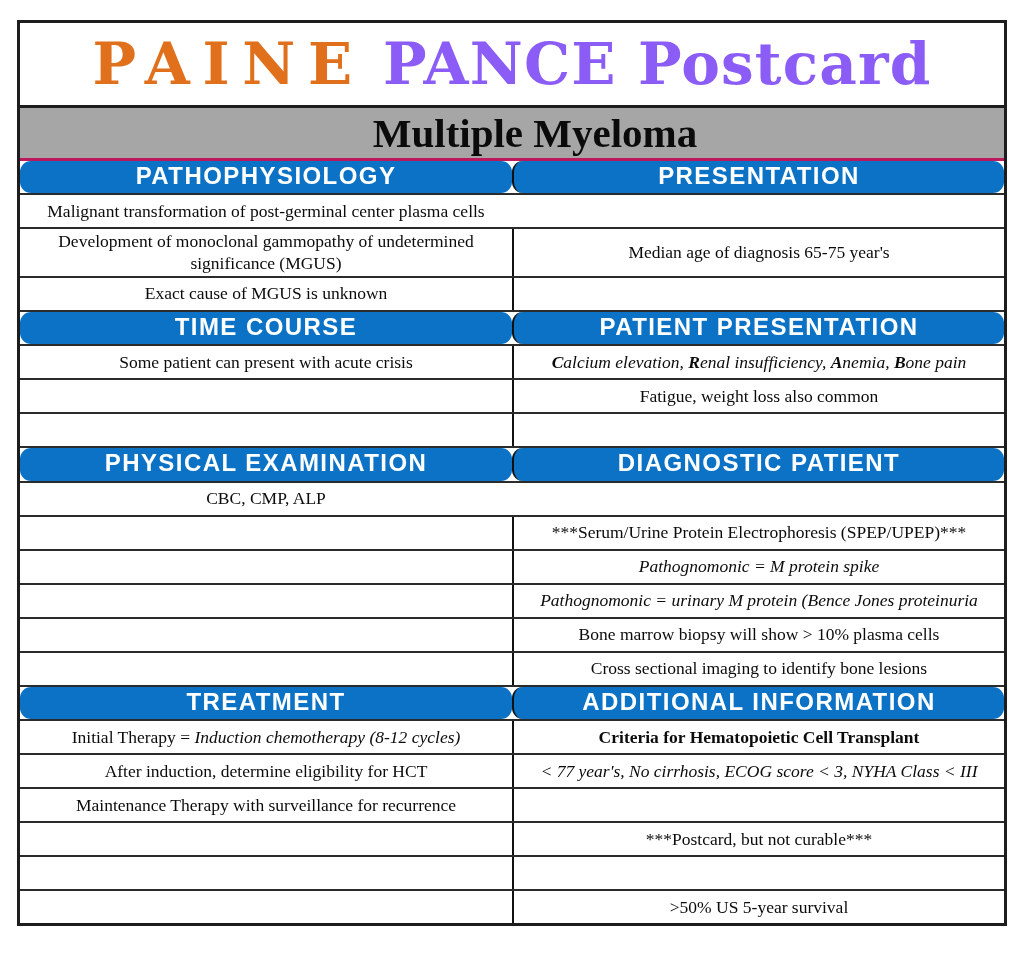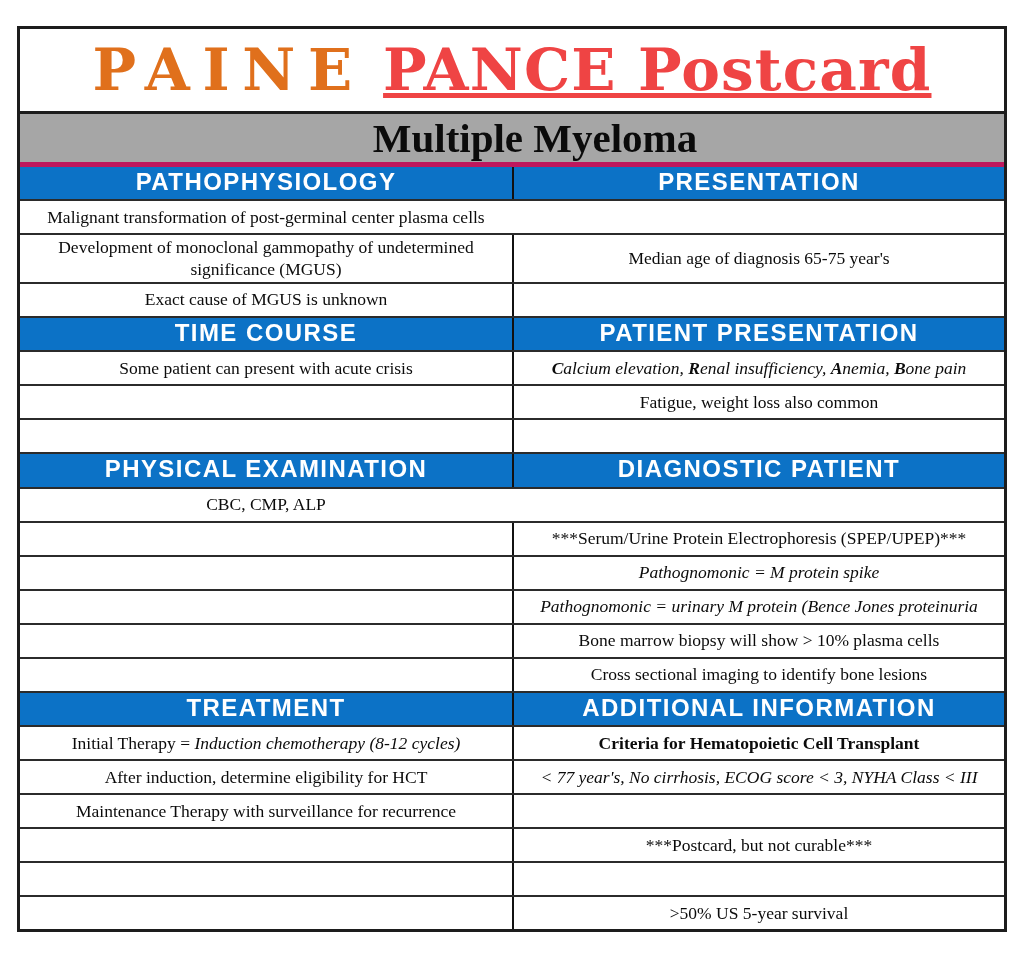--- a/index.html
+++ b/index.html
@@ -1,19 +1,19 @@
 <!DOCTYPE html>
 <html><head>
 <meta charset="utf-8">
 <style>
   * { box-sizing: border-box; margin: 0; padding: 0; }
   html, body { width: 1024px; background: #ffffff; }
   body { height: 966px; font-family: "Liberation Serif", serif; }
 
-  .page { padding: 20px 17px 0 17px; margin-top: 6px; }
+  .page { padding: 20px 17px 0 17px; }
 
   .card {
     width: 990px;
     border: 3px solid #1d1d1d;
     background: #ffffff;
   }
 
   
   .title-band {
     height: 85px;
@@ -30,29 +30,28 @@
     font-size: 58px;
     letter-spacing: 0.22em;
     color: #E0701C;
     margin-right: 18px;
   }
   .title-rest {
     font-family: "DejaVu Serif", serif;
     font-weight: 700;
     font-size: 58px;
     letter-spacing: 0.02em;
-    color: #ef4444;
-    text-decoration: underline;
+    color: #8b5cf6;
   }
 
   
   .subject-band {
     height: 53px;
     background: #A6A6A6;
-    border-bottom: 5px solid #be185d;
+    border-bottom: 3px solid #be185d;
     display: flex;
     align-items: center;
     justify-content: center;
     padding-left: 46px;
   }
   .subject-band span {
     font-family: "Liberation Serif", serif;
     font-weight: 700;
     font-size: 41px;
     color: #0b0b0b;
@@ -66,20 +65,21 @@
   .sec-header {
     background: #0C72C6;
     color: #ffffff;
     font-family: "Liberation Sans", sans-serif;
     font-weight: 700;
     font-size: 24px;
     letter-spacing: 0.06em;
     text-align: center;
     padding: 2px 0 4px 0;
     line-height: 1.1;
+    border-radius: 11px;
   }
   .sec-header + .sec-header { border-left: 2px solid #111111; }
 
   .cell {
     min-height: 32px;
     display: flex;
     align-items: center;
     justify-content: center;
     text-align: center;
     padding: 2px 12px;

